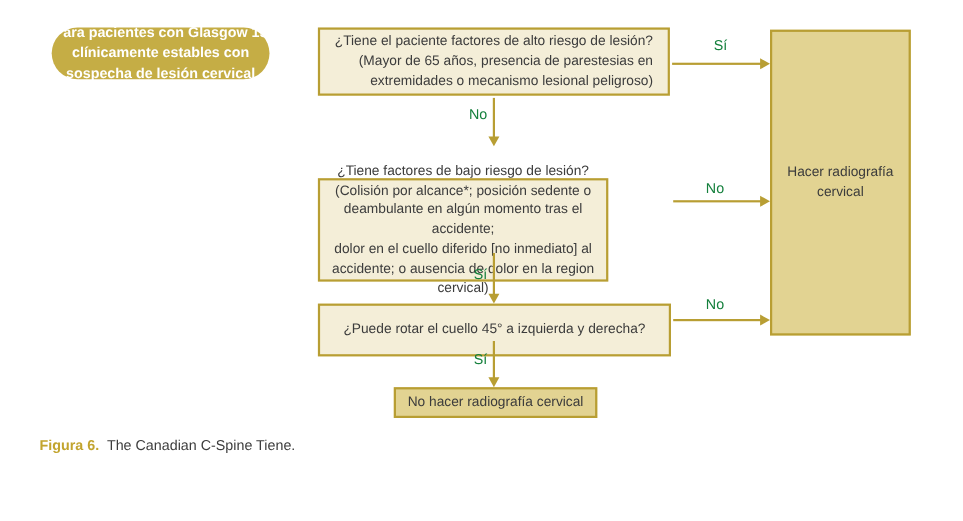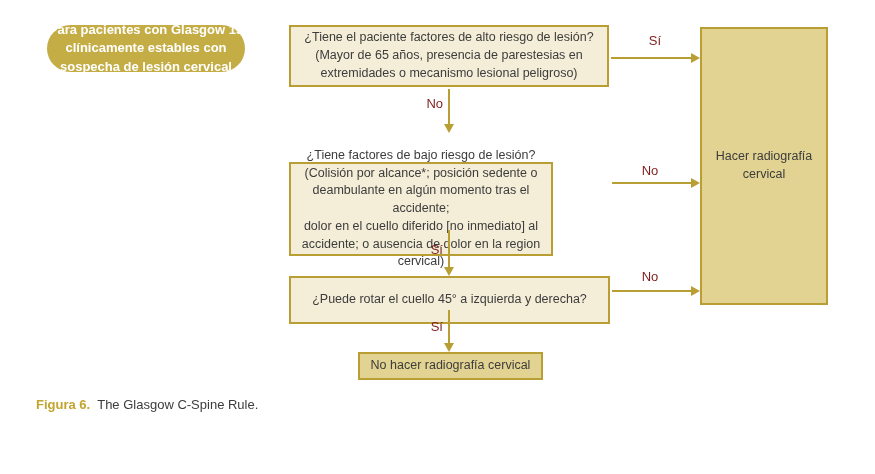--- a/index.html
+++ b/index.html
@@ -32,21 +32,21 @@
     background: #c5ad45;
     color: #ffffff;
     font-weight: bold;
     font-size: 13px;
     border-radius: 29px;
   }
   .q-box {
     background: #f4eed8;
     border: 2px solid #b89e33;
   }
-  .q1 { left: 289px; top: 25px;  width: 320px; height: 62px; }
+  .q1 { left: 289px; top: 25px;  width: 320px; height: 62px; text-align: right; }
   .q2 { left: 289px; top: 144px; width: 264px; height: 94px; margin-top: 18px; }
   .q3 { left: 289px; top: 276px; width: 321px; height: 48px; }
   .outcome-box {
     background: #e2d392;
     border: 2px solid #b89e33;
   }
   .xray-box    { left: 700px; top: 27px;  width: 128px; height: 278px; }
   .no-xray-box { left: 358px; top: 352px; width: 185px; height: 28px; }
 
   .line-v { position: absolute; width: 2px; background: #b89e33; }
@@ -59,21 +59,21 @@
   }
   .head-right {
     position: absolute; width: 0; height: 0;
     border-top: 5px solid transparent;
     border-bottom: 5px solid transparent;
     border-left: 9px solid #b89e33;
   }
   .edge-label {
     position: absolute;
     font-size: 13px;
-    color: #7f1d1d;
+    color: #15803d;
   }
   .ta-r { text-align: right; }
   .ta-c { text-align: center; }
 
   .caption {
     position: absolute;
     left: 36px; top: 397px;
     font-size: 13px;
     color: #3c3c3c;
   }
@@ -147,17 +147,17 @@
     <div class="edge-label ta-c" style="left:635px; top:269px; width:30px;">No</div>
   </div>
 
   <div>
     <div class="line-v" style="left:448px; top:310px; height:34px;"></div>
     <div class="head-down" style="left:444px; top:343px;"></div>
     <div class="edge-label ta-r" style="left:405px; top:319px; width:38px;">Sí</div>
   </div>
 
   <div class="caption">
-    <span class="caption-prefix">Figura 6.</span><span>The Glasgow C-Spine Rule.</span>
+    <span class="caption-prefix">Figura 6.</span><span>The Canadian C-Spine Tiene.</span>
   </div>
 
 
 </div>
 
 </body></html>

